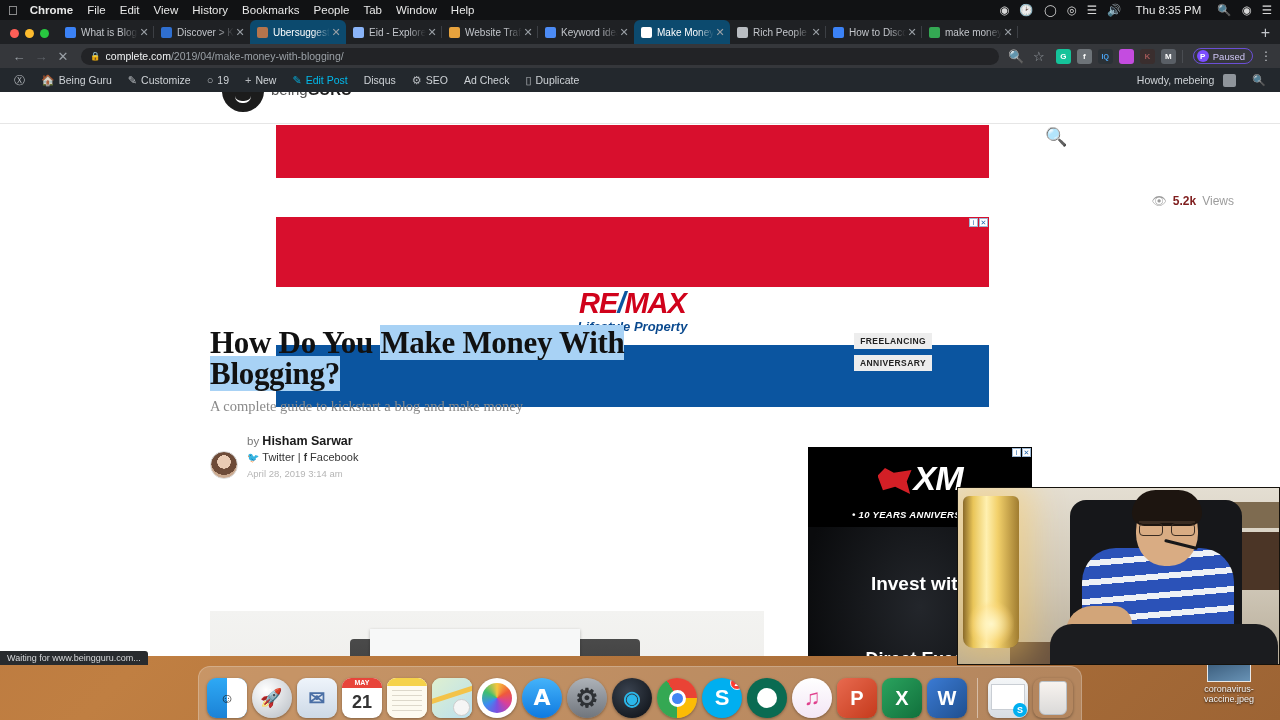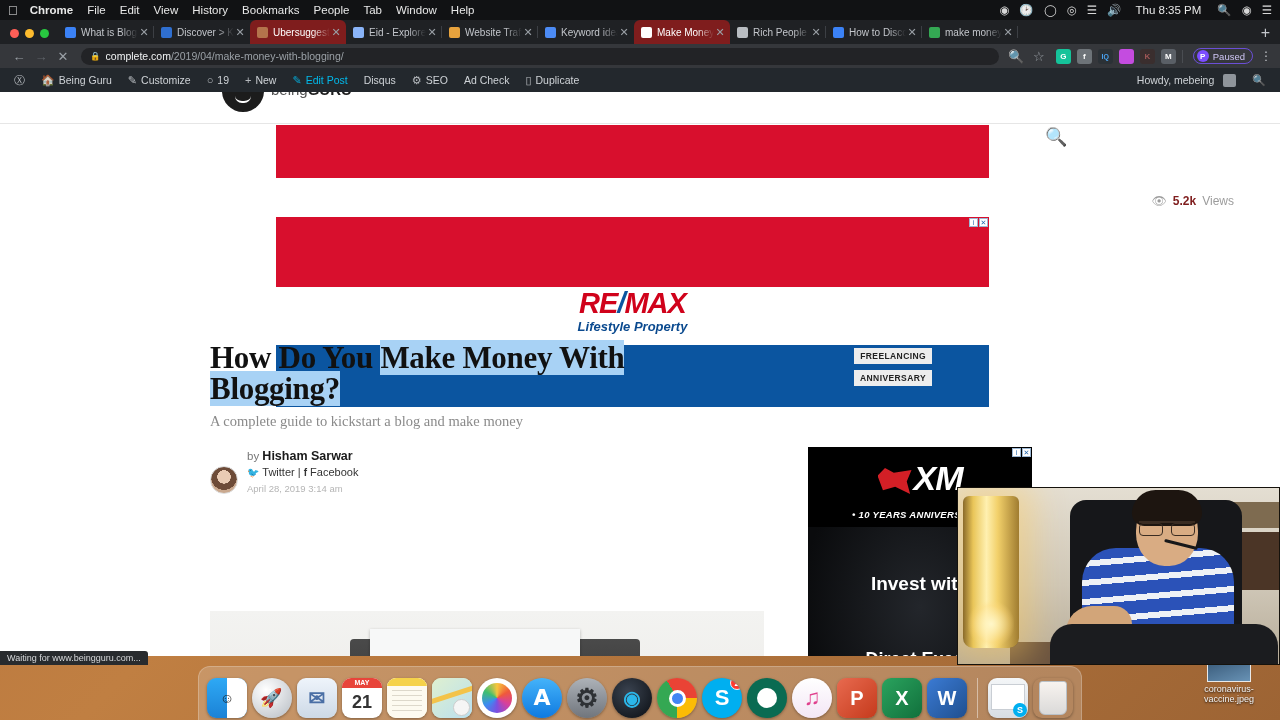--- a/index.html
+++ b/index.html
@@ -26,21 +26,21 @@
   
   .tabstrip { position:absolute; top:20px; left:0; width:1280px; height:24px;
               background:#1f2124; display:flex; align-items:flex-end; z-index:49; }
   .trafficlights { display:flex; align-items:center; gap:6px; padding:0 9px 6px 10px; }
   .tl { width:9px; height:9px; border-radius:50%; }
   .tl.r{background:#ff5f57;} .tl.y{background:#febc2e;} .tl.g{background:#28c840;}
   .tabs { display:flex; align-items:flex-end; flex:1; height:24px; overflow:hidden; }
   .tab { display:flex; align-items:center; height:24px; min-width:0; flex:0 0 auto;
          width:96px; padding:0 4px 0 7px; color:#c3c6cb; font-size:10px;
          position:relative; }
-  .tab.active { background:#7f1d1d; border-radius:6px 6px 0 0; color:#fff; }
+  .tab.active { background:#0c4a6e; border-radius:6px 6px 0 0; color:#fff; }
   .tab .fav { width:11px; height:11px; border-radius:2px; flex:0 0 11px;
               margin-right:5px; display:inline-block; }
   .tab .tt { flex:1; overflow:hidden; white-space:nowrap; text-overflow:clip;
              mask-image:linear-gradient(to right,#000 70%,transparent 100%);
              -webkit-mask-image:linear-gradient(to right,#000 70%,transparent 100%); }
   .tab .x { flex:0 0 12px; text-align:center; font-size:11px; color:#9aa0a6; }
   .tab .sep { position:absolute; right:0; top:6px; height:12px; width:1px; background:#3c3f44; }
   .newtab { color:#c3c6cb; font-size:16px; padding:0 10px 3px 8px; line-height:1; }
 
   
@@ -107,21 +107,21 @@
                  line-height:32px; display:inline-block; position:relative; }
   .remax .slash { color:#0b55a0; }
   .remax .tag { font-size:13px; font-style:italic; color:#0b4a8f; font-weight:bold;
                 margin-top:0px; }
   .adchoice { position:absolute; right:1px; top:1px; display:flex; gap:1px; z-index:5; }
   .adchoice i { display:block; width:9px; height:9px; border:1px solid #9bb7d4;
                 background:#fff; font-size:7px; line-height:7px; text-align:center;
                 color:#2b6cb0; font-style:normal; }
 
   
-  .article { position:absolute; left:0; top:250px; width:1164px; }
+  .article { position:absolute; left:0; top:235px; width:1164px; }
   .art-inner { position:relative; width:800px; margin-left:210px; }
   h1.title { font-family:"Liberation Serif", serif; font-size:31px; line-height:1.0;
              color:#111; font-weight:bold; width:420px; letter-spacing:-.3px; }
   h1.title .hl { background:#a8d2f5; }
   .subtitle { font-family:"Liberation Serif", serif; font-size:14.5px; color:#8a8a8a;
               margin-top:9px; }
   .byline { display:flex; align-items:flex-end; margin-top:18px; gap:9px; }
   .avatar-img { width:28px; height:28px; border-radius:50%; flex:0 0 28px;
                 background:radial-gradient(circle at 50% 38%, #e9cbb4 0 32%, #6d4b38 33% 62%, #caa98f 63% 100%);
                 border:1px solid #ddd; }

